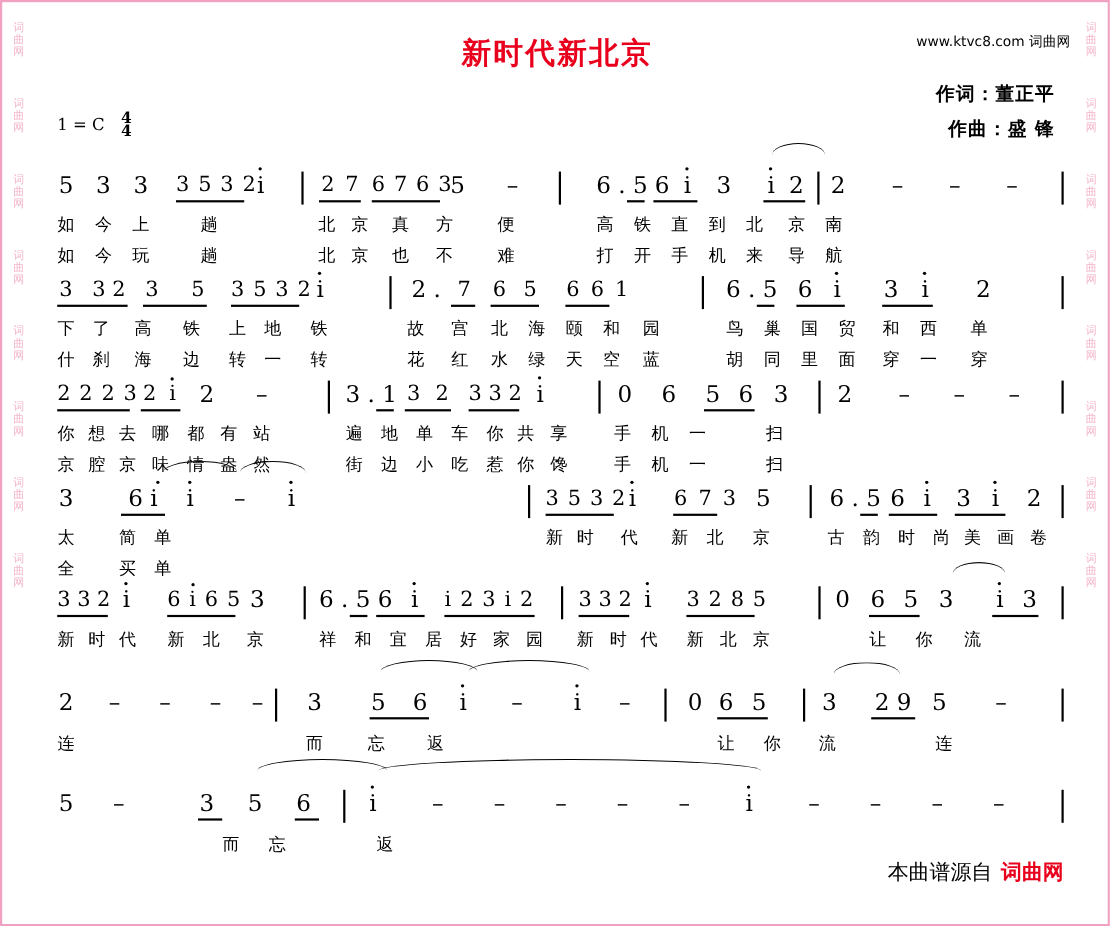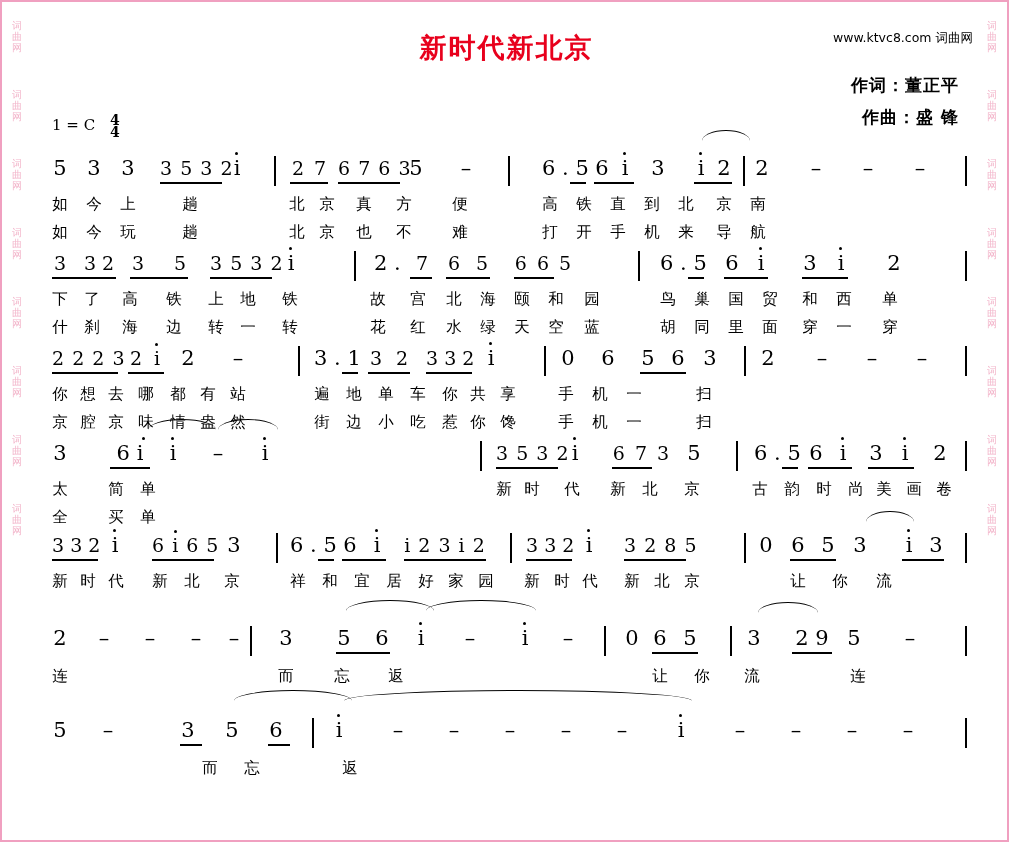--- a/index.html
+++ b/index.html
@@ -51,21 +51,21 @@
   .credit{
     position:absolute;right:48px;
     color:#000;font-size:17px;font-weight:bold;
     font-family:"DejaVu Sans", sans-serif;
     letter-spacing:1px;
   }
   .credit.c1{top:72px;}
   .credit.c2{top:104px;}
 
   .keysig{
-    position:absolute;left:50px;top:112px;
+    position:absolute;left:50px;top:100px;
     font-size:15px;font-family:"DejaVu Serif", serif;
     color:#000;
   }
   .keysig .frac{
     display:inline-block;vertical-align:middle;
     margin-left:10px;text-align:center;line-height:12px;
     font-size:14px;font-weight:bold;
   }
   .keysig .frac span{display:block;}
 
@@ -307,21 +307,21 @@
     <div class="ubar" style="left:208px;top:30px;width:62px;"></div>
     <div class="note" style="left:282px;top:4px;width:14px;">i</div>
     <div class="dot-above" style="left:287px;top:0px;"></div>
 
     <div class="note" style="left:372px;top:4px;width:24px;">2 .</div>
     <div class="note small" style="left:412px;top:5px;width:16px;">7</div>
     <div class="ubar" style="left:408px;top:30px;width:22px;"></div>
     <div class="note small" style="left:444px;top:5px;width:16px;">6</div>
     <div class="note small" style="left:472px;top:5px;width:16px;">5</div>
     <div class="ubar" style="left:444px;top:30px;width:44px;"></div>
-    <div class="note small" style="left:512px;top:5px;width:60px;letter-spacing:2px;">6 6 5</div>
+    <div class="note small" style="left:512px;top:5px;width:60px;letter-spacing:2px;">6 6 1</div>
     <div class="ubar" style="left:512px;top:30px;width:40px;"></div>
 
     <div class="note" style="left:658px;top:4px;width:44px;">6 . 5</div>
     <div class="ubar" style="left:686px;top:30px;width:16px;"></div>
     <div class="note" style="left:722px;top:4px;width:16px;">6</div>
     <div class="note" style="left:752px;top:4px;width:14px;">i</div>
     <div class="dot-above" style="left:757px;top:0px;"></div>
     <div class="ubar" style="left:722px;top:30px;width:44px;"></div>
     <div class="note" style="left:800px;top:4px;width:16px;">3</div>
     <div class="note" style="left:832px;top:4px;width:14px;">i</div>
@@ -647,14 +647,17 @@
     <div class="note" style="left:730px;top:4px;width:16px;">–</div>
     <div class="note" style="left:786px;top:4px;width:16px;">–</div>
     <div class="note" style="left:842px;top:4px;width:16px;">–</div>
     <div class="note" style="left:898px;top:4px;width:16px;">–</div>
 
     <div class="lyric" style="left:198px;top:44px;width:20px;">而</div>
     <div class="lyric" style="left:240px;top:44px;width:20px;">忘</div>
     <div class="lyric" style="left:338px;top:44px;width:20px;">返</div>
   </div>
 
+  <div class="footer">
+    <span>本曲谱源自</span><span class="red">词曲网</span>
+  </div>
 
 </div>
 
 </body></html>

